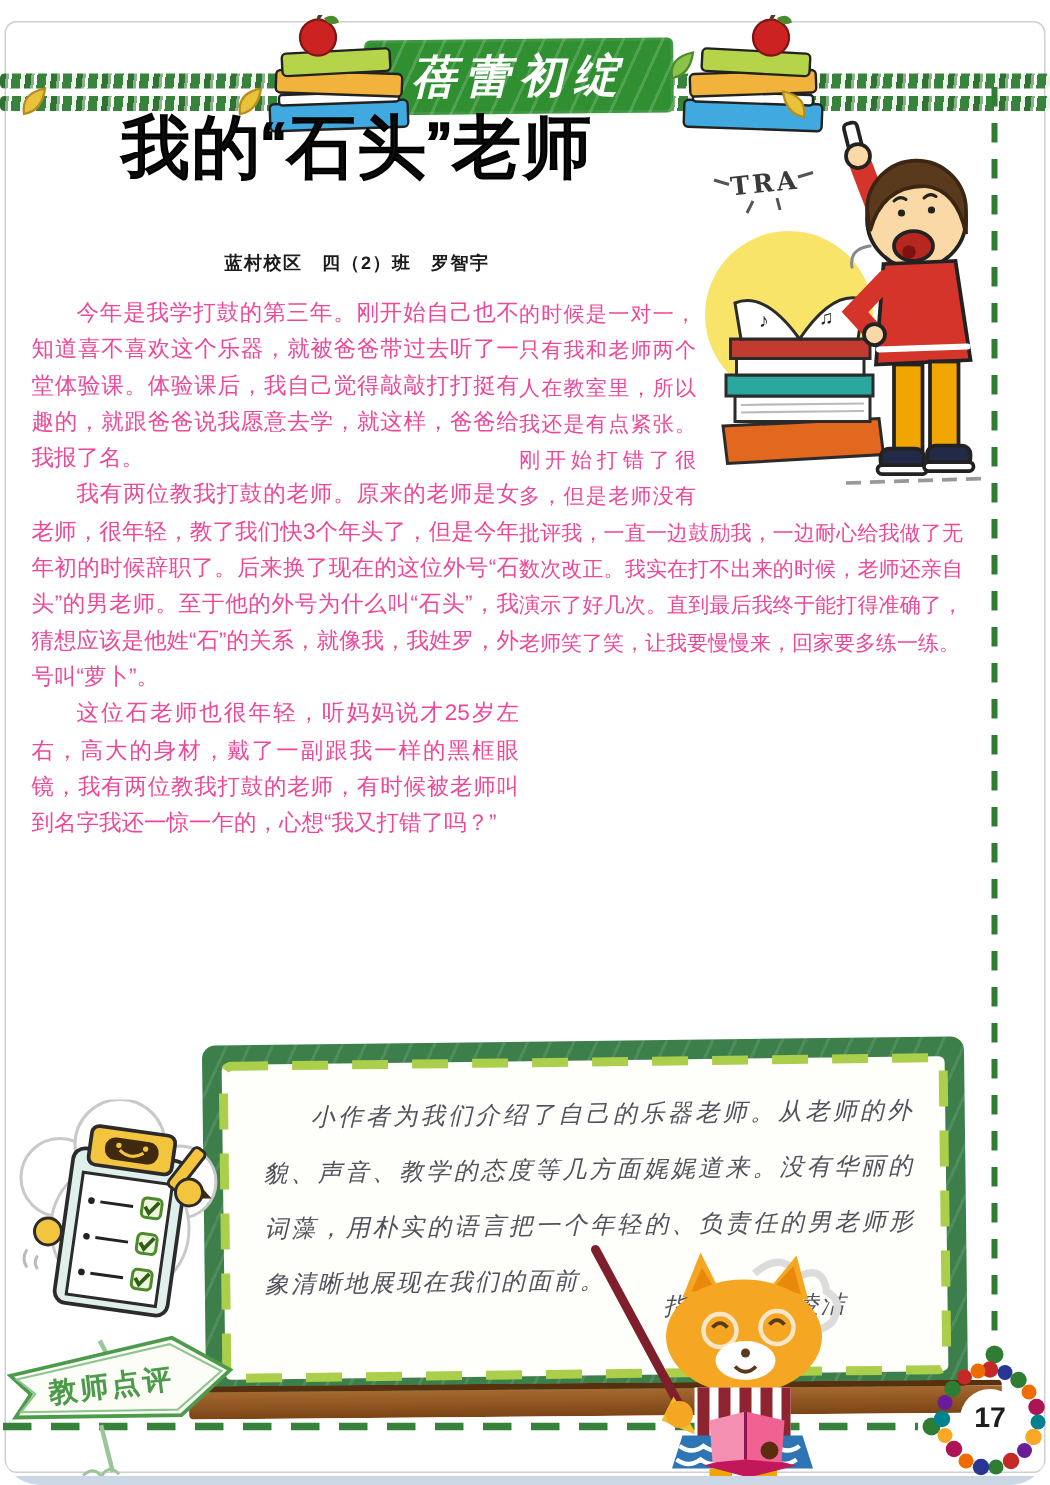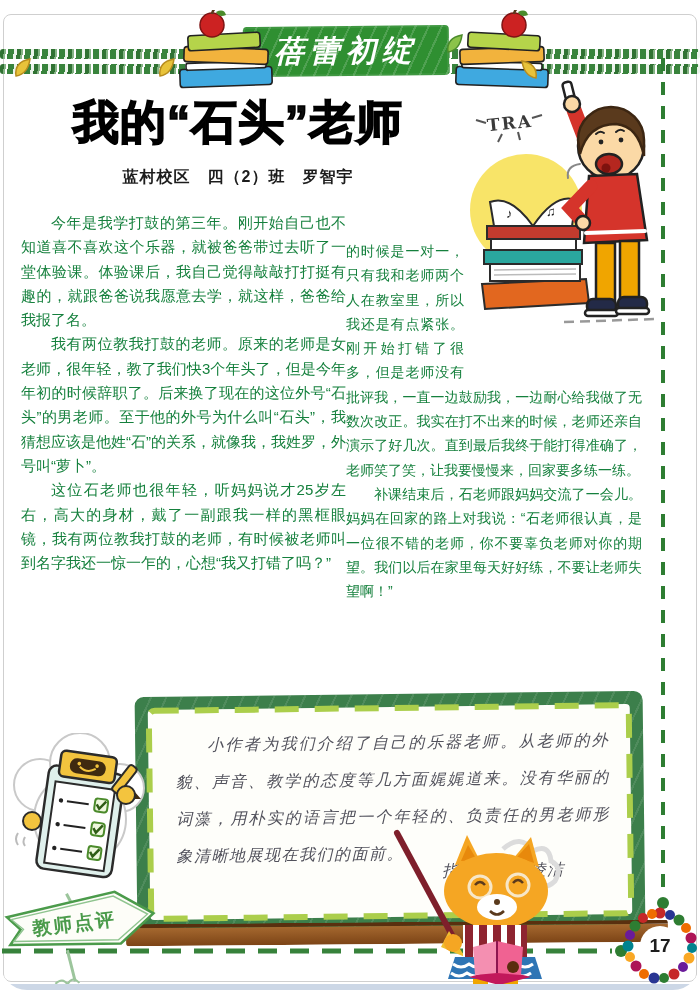--- a/index.html
+++ b/index.html
@@ -21,32 +21,32 @@
      box-shadow:inset 0 0 0 2px rgba(255,255,255,.08);
      display:flex;align-items:center;justify-content:center;}
   .banner::after{content:"";position:absolute;inset:0;border-radius:4px;
      background:repeating-linear-gradient(115deg,rgba(255,255,255,.16) 0 2px,rgba(255,255,255,0) 2px 12px);}
   .banner-text{position:relative;color:#fff;font-family:"DejaVu Serif","Liberation Serif",serif;
      font-style:italic;font-weight:bold;font-size:30px;letter-spacing:6px;z-index:2;}
 
   .deco{position:absolute;}
 
   
-  .title{position:absolute;left:18px;top:92px;width:440px;text-align:center;
-     font-size:46px;font-weight:bold;color:#0d0d0d;letter-spacing:1px;
+  .title{position:absolute;left:18px;top:68px;width:440px;text-align:center;
+     font-size:46px;font-weight:normal;color:#0d0d0d;letter-spacing:1px;
      -webkit-text-stroke:1.6px #000;}
   .byline{position:absolute;left:18px;top:167px;width:440px;text-align:center;
-     font-size:16px;font-weight:bold;color:#1c1c1c;letter-spacing:1px;}
-
-  
-  .col{position:absolute;top:211px;color:#15803d;}
+     font-size:12px;font-weight:bold;color:#1c1c1c;letter-spacing:1px;}
+
+  
+  .col{position:absolute;top:197px;color:#ec4899;}
   .col p{margin:0;text-indent:2em;text-align:justify;text-justify:inter-character;}
   .col-left{left:21px;width:325px;}
   .col-left p{font-size:15px;line-height:24.3px;}
-  .col-right{left:346px;width:296px;margin-top:28px;}
+  .col-right{left:346px;width:296px;}
   .col-right p{font-size:14px;line-height:24.3px;}
   .col-right p.cont{text-indent:0;}
   .illu-spacer{float:right;width:178px;height:123px;}
 
   .boy-illu{position:absolute;left:468px;top:68px;width:196px;height:260px;}
   .art-doodle{position:absolute;left:487px;top:113px;transform:rotate(-6deg);
      font-size:17px;font-weight:bold;color:#3a3a3a;letter-spacing:2px;
      font-family:"DejaVu Serif","Liberation Serif",serif;}
 
   
@@ -187,21 +187,20 @@
   <span class="art-doodle">TRA</span>
 
   <div class="col col-left">
     <p>今年是我学打鼓的第三年。刚开始自己也不知道喜不喜欢这个乐器，就被爸爸带过去听了一堂体验课。体验课后，我自己觉得敲敲打打挺有趣的，就跟爸爸说我愿意去学，就这样，爸爸给我报了名。</p>
     <p>我有两位教我打鼓的老师。原来的老师是女老师，很年轻，教了我们快3个年头了，但是今年年初的时候辞职了。后来换了现在的这位外号“石头”的男老师。至于他的外号为什么叫“石头”，我猜想应该是他姓“石”的关系，就像我，我姓罗，外号叫“萝卜”。</p>
     <p>这位石老师也很年轻，听妈妈说才25岁左右，高大的身材，戴了一副跟我一样的黑框眼镜，我有两位教我打鼓的老师，有时候被老师叫到名字我还一惊一乍的，心想“我又打错了吗？”</p>
   </div>
   <div class="col col-right">
     <div class="illu-spacer"></div>
     <p class="cont">的时候是一对一，只有我和老师两个人在教室里，所以我还是有点紧张。刚开始打错了很多，但是老师没有批评我，一直一边鼓励我，一边耐心给我做了无数次改正。我实在打不出来的时候，老师还亲自演示了好几次。直到最后我终于能打得准确了，老师笑了笑，让我要慢慢来，回家要多练一练。</p>
-    <p>补课结束后，石老师跟妈妈交流了一会儿。妈妈在回家的路上对我说：“石老师很认真，是一位很不错的老师，你不要辜负老师对你的期望。我们以后在家里每天好好练，不要让老师失望啊！”</p>
   </div>
 
   <svg class="guides">
     <line x1="663" y1="58" x2="663" y2="894" stroke="#2e7d32" stroke-width="4" stroke-dasharray="13 11"></line>
     <line x1="2" y1="951" x2="612" y2="951" stroke="#37823b" stroke-width="5" stroke-dasharray="19 13"></line>
     <circle cx="621" cy="951" r="6" fill="#2e7d32"></circle>
     <circle cx="663" cy="903" r="6" fill="#2e7d32"></circle>
   </svg>
 
   <div class="board">

